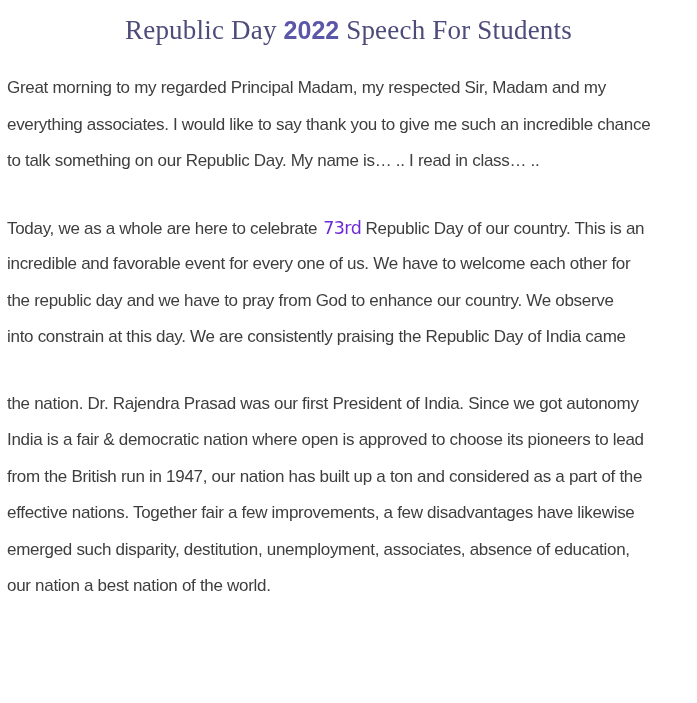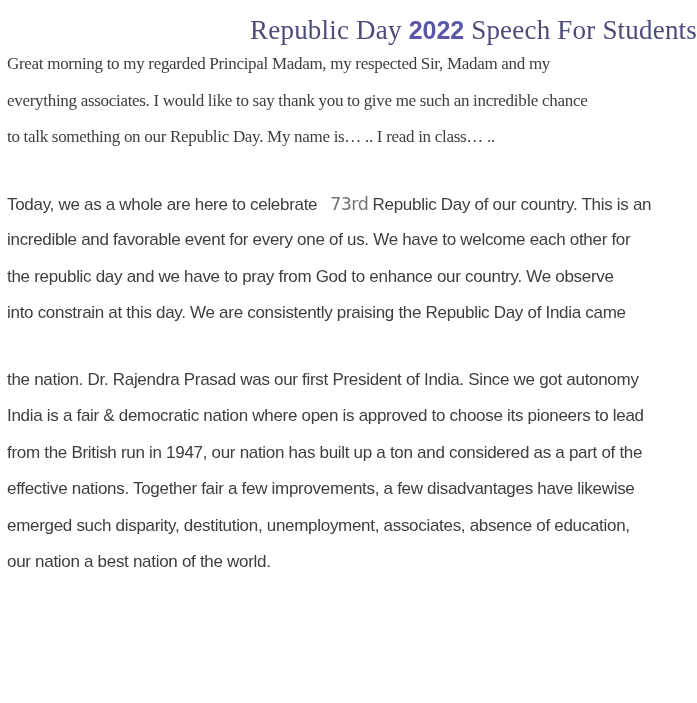--- a/index.html
+++ b/index.html
@@ -11,21 +11,21 @@
     position: relative;
     width: 697px;
     height: 703px;
     background: #ffffff;
     overflow: hidden;
     font-family: "Liberation Sans", sans-serif;
   }
   .title {
     margin: 0;
     padding-top: 15px;
-    text-align: right;
+    text-align: center;
     font-family: "Liberation Serif", "DejaVu Serif", serif;
     font-weight: 400;
     font-size: 27px;
     letter-spacing: 0.2px;
     color: #4d4b7a;
     white-space: nowrap;
   }
   .title .year {
     font-family: "Liberation Sans", sans-serif;
     font-weight: 700;
@@ -36,33 +36,33 @@
   .doc {
     padding: 0 7px;
     font-size: 17px;
     letter-spacing: -0.3px;
     color: #3e3e3e;
   }
   .para {
     margin: 0 0 30px 0;
   }
   .para:first-child {
-    font-family: Liberation Serif, serif;
+    margin-top: 24px;
   }
   .line {
     height: 36.5px;
     line-height: 36.5px;
     white-space: nowrap;
   }
   .seg-inserted-number {
     font-family: "DejaVu Sans", sans-serif;
     font-size: 17.5px;
     letter-spacing: -0.6px;
-    color: #737373;
-    margin-left: 13px;
+    color: #6d28d9;
+    margin-left: 6px;
   }
 </style>
 </head>
 <body>
 
 <div class="page">
   <h1 class="title"><span>Republic Day </span><span class="year">2022</span><span> Speech For Students</span></h1>
 
   <div class="doc" id="doc">
       <div class="para">

